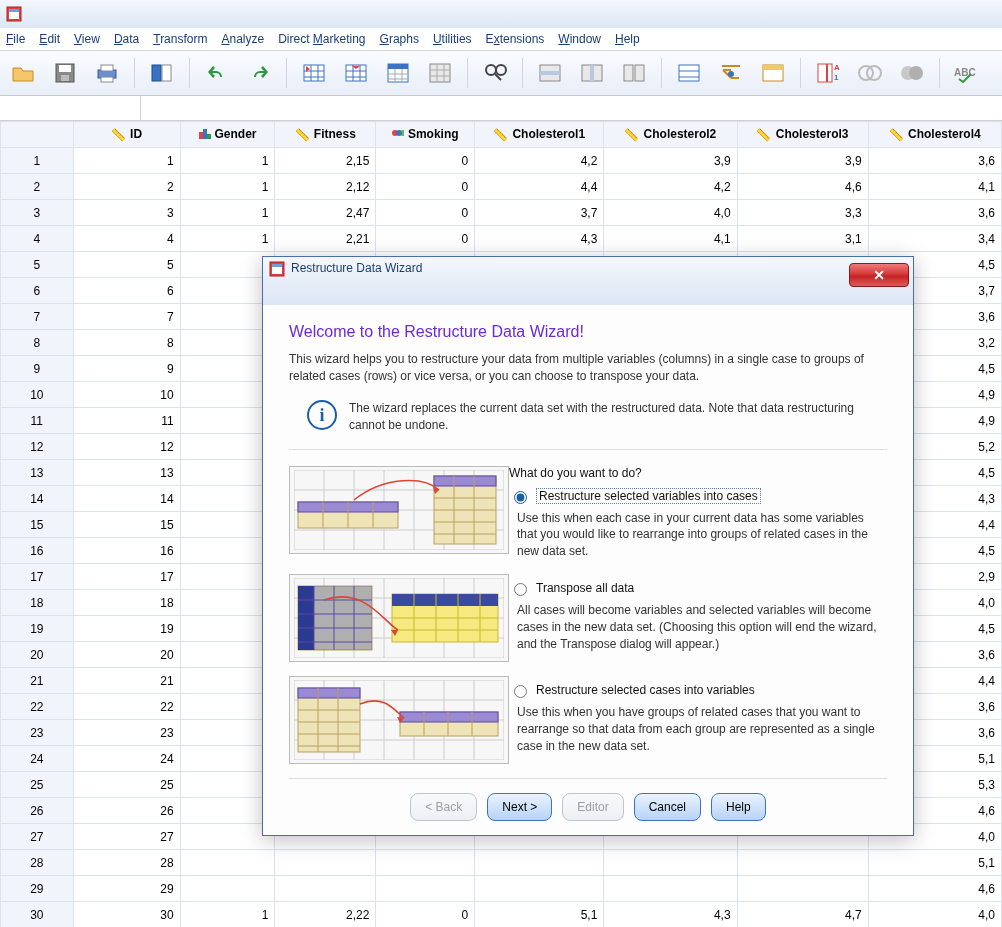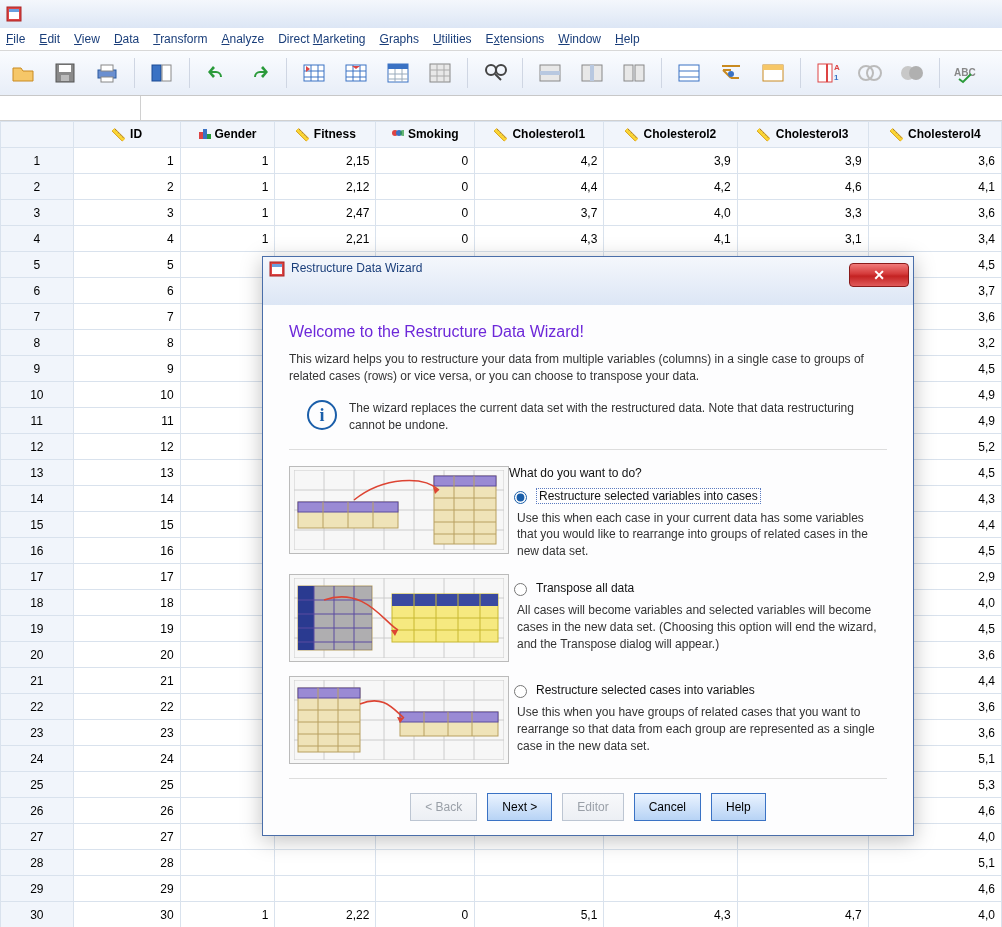--- a/index.html
+++ b/index.html
@@ -41,21 +41,21 @@
 .opt-row{display:flex;margin-bottom:14px}
 .opt-img{width:218px;height:86px;border:1px solid #bbb;background:#f7f7f7;display:flex;align-items:center;justify-content:center;flex:0 0 auto}
 .opt-img svg{display:block}
 .opt-text{flex:1;font-size:12px;color:#111}
 .opt-text label{display:flex;align-items:center;gap:6px;margin-bottom:6px}
 .opt-text label.sel span{border:1px dotted #5a7ac0;padding:0 2px}
 .opt-desc{color:#333;line-height:1.4;margin-left:8px;margin-top:2px}
 .what{font-size:12px;margin-bottom:8px}
 .dlg-divider{border-top:1px solid #ddd;margin:4px 0 14px 0}
 .dlg-buttons{display:flex;justify-content:center;gap:10px}
-.btn{height:26px;padding:0 14px;border:1px solid #6a8ac0;border-radius:0;background:linear-gradient(#f9fcff,#d7e6f8);color:#000;font-size:12px;display:flex;align-items:center}
+.btn{height:26px;padding:0 14px;border:1px solid #6a8ac0;border-radius:8px;background:linear-gradient(#f9fcff,#d7e6f8);color:#000;font-size:12px;display:flex;align-items:center}
 .btn.primary{background:linear-gradient(#eaf3ff,#b7d3f5);border-color:#3a72c4}
 .btn.disabled{color:#9aa0a8;border-color:#bcc5d2;background:linear-gradient(#f8f9fb,#eceff4)}
 input[type=radio]{accent-color:#1a5ea9}
 </style>
 </head>
 <body>
 
 <div class="titlebar">
   <svg width="16" height="16">
       <rect x="1" y="1" width="14" height="14" fill="#d44" stroke="#a22"></rect>

